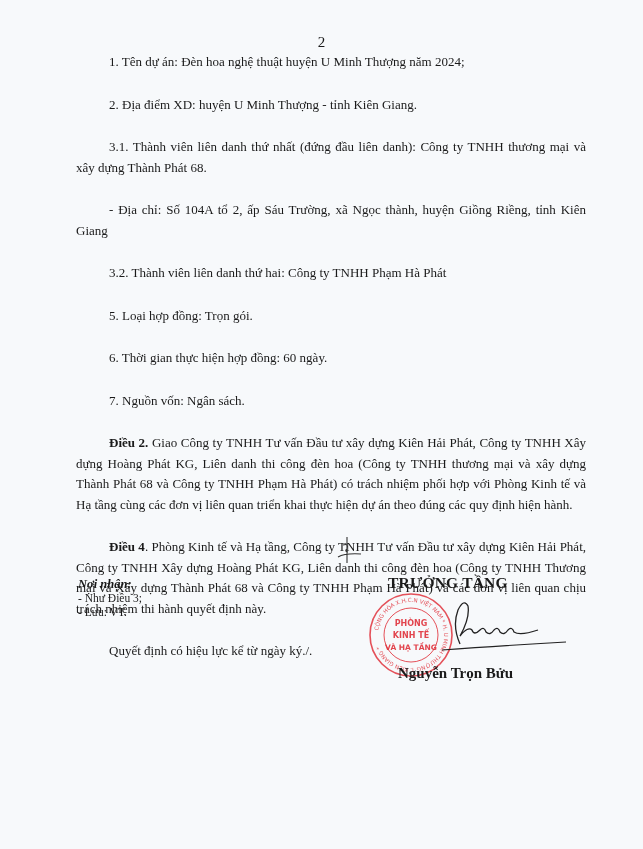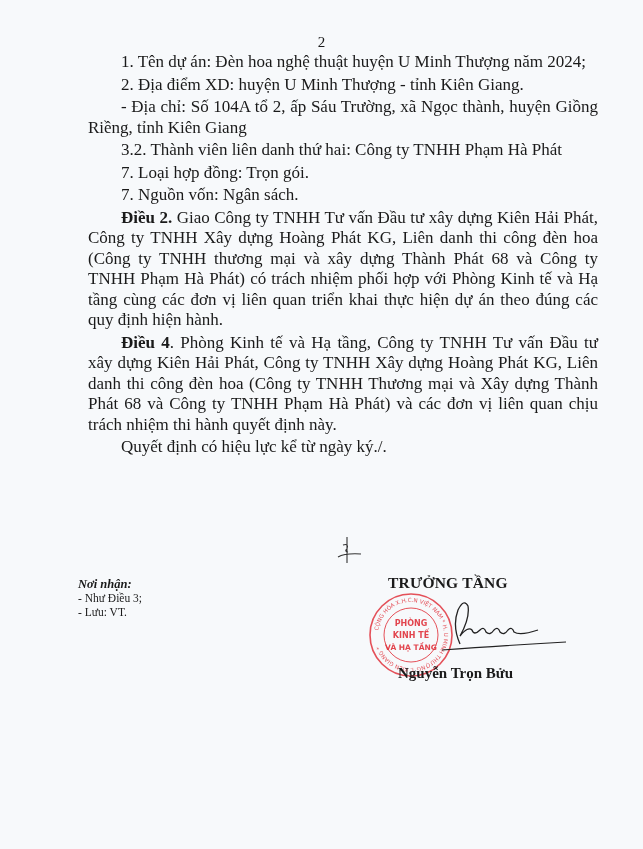--- a/index.html
+++ b/index.html
@@ -9,25 +9,25 @@
     font-family: "Liberation Serif", "DejaVu Serif", serif;
     color: #1a1a1a;
     position: relative;
   }
   .page { position: absolute; left: 0; top: 0; width: 643px; height: 849px; }
   .page-number {
     position: absolute; top: 34px; left: 0; width: 643px; text-align: center;
     font-size: 15px;
   }
   .body-text {
-    position: absolute; left: 88px; width: 510px; top: 52px;
-    font-size: 17px; line-height: 20.5px;
+    position: absolute; left: 76px; width: 510px; top: 52px;
+    font-size: 13px; line-height: 20.5px;
   }
   .p { margin: 0; text-align: justify; text-indent: 33px; }
-  .gap { margin-top: 2px; }
+  .gap { margin-top: 22px; }
   .bold { font-weight: bold; }
   .ital { font-style: italic; }
 
   .recipients {
     position: absolute; left: 78px; top: 565px;
     font-size: 11.5px; line-height: 14px;
   }
   .recipients .title { font-weight: bold; font-style: italic; font-size: 12.5px; margin-top: 12px; }
 
   .signature-block {
@@ -46,23 +46,25 @@
 </style>
 </head>
 <body>
 
 <div class="page">
   <div class="page-number">2</div>
 
   <div class="body-text">
     <p class="p">1. Tên dự án: Đèn hoa nghệ thuật huyện U Minh Thượng năm 2024;</p>
     <p class="p gap">2. Địa điểm XD: huyện U Minh Thượng - tỉnh Kiên Giang.</p>
+    <p class="p gap">3.1. Thành viên liên danh thứ nhất (đứng đầu liên danh): Công ty TNHH thương mại và xây dựng Thành Phát 68.</p>
     <p class="p gap">- Địa chỉ: Số 104A tổ 2, ấp Sáu Trường, xã Ngọc thành, huyện Giồng Riềng, tỉnh Kiên Giang</p>
     <p class="p gap">3.2. Thành viên liên danh thứ hai: Công ty TNHH Phạm Hà Phát</p>
-    <p class="p gap">7. Loại hợp đồng: Trọn gói.</p>
+    <p class="p gap">5. Loại hợp đồng: Trọn gói.</p>
+    <p class="p gap">6. Thời gian thực hiện hợp đồng: 60 ngày.</p>
     <p class="p gap">7. Nguồn vốn: Ngân sách.</p>
     <p class="p gap"><span class="bold">Điều 2.</span><span> Giao Công ty TNHH Tư vấn Đầu tư xây dựng Kiên Hải Phát, Công ty TNHH Xây dựng Hoàng Phát KG, Liên danh thi công đèn hoa (Công ty TNHH thương mại và xây dựng Thành Phát 68 và Công ty TNHH Phạm Hà Phát) có trách nhiệm phối hợp với Phòng Kinh tế và Hạ tầng cùng các đơn vị liên quan triển khai thực hiện dự án theo đúng các quy định hiện hành.</span></p>
     <p class="p gap"><span class="bold">Điều 4</span><span>. Phòng Kinh tế và Hạ tầng, Công ty TNHH Tư vấn Đầu tư xây dựng Kiên Hải Phát, Công ty TNHH Xây dựng Hoàng Phát KG, Liên danh thi công đèn hoa (Công ty TNHH Thương mại và Xây dựng Thành Phát 68 và Công ty TNHH Phạm Hà Phát) và các đơn vị liên quan chịu trách nhiệm thi hành quyết định này.</span></p>
     <p class="p gap">Quyết định có hiệu lực kể từ ngày ký./.</p>
   </div>
 
   <svg class="initial-mark" viewBox="0 0 30 30">
     <path d="M12 2 L12 28 M8 10 Q14 8 12 14 Q9 16 13 17 M3 22 Q10 18 26 19" stroke="#333" stroke-width="1.1" fill="none"></path>
   </svg>
 

